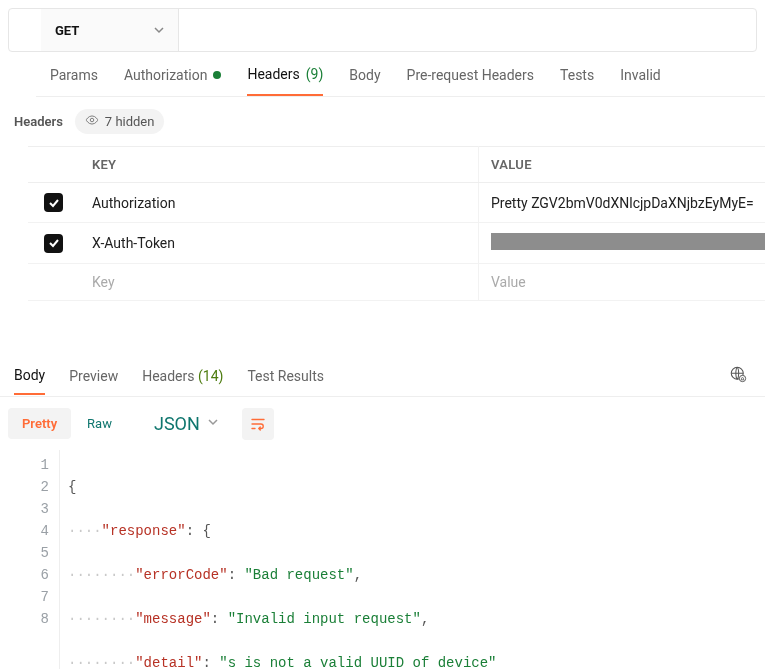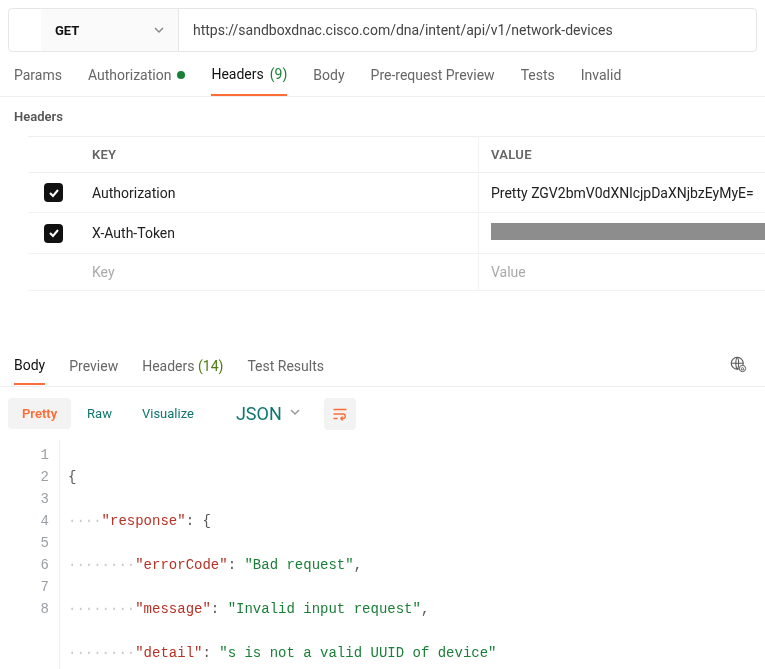--- a/index.html
+++ b/index.html
@@ -15,21 +15,21 @@
   
   .req-bar { display: flex; height: 44px; border: 1px solid #e6e6e6; margin: 8px 8px 0 8px; border-radius:4px;padding-left:32px; }
   .method {
     width: 138px; display:flex; align-items:center; justify-content:space-between;
     padding: 0 14px; border-right:1px solid #e6e6e6; font-weight:700; color:#111; background:#fafafa;
   }
   .method .chev { color:#777; }
   .url { flex:1; display:flex; align-items:center; padding:0 14px; color:#444; font-size:14px; }
 
   
-  .tabs { display:flex; gap:26px; padding: 14px 14px 0 14px; font-size:14px; color:#666; align-items:center; border-bottom:1px solid #eee; }
+  .tabs { display:flex; gap:26px; padding: 14px 14px 0 14px; font-size:14px; color:#666; align-items:center; border-bottom:1px solid #eee;margin-left:36px; }
   .tab { padding-bottom:12px; cursor:pointer; display:flex; align-items:center; gap:6px; }
   .tab.active { color:#111; border-bottom:2px solid #ff6c37; }
   .tab .count { color:#1a7f37; }
   .tab .dot { width:8px; height:8px; border-radius:50%; background:#1a7f37; display:inline-block; }
   .tab.headers-tab { color:#111; }
   .tab.headers-tab .count { color:#1a7f37; }
 
   
   .subhead { display:flex; align-items:center; gap:12px; padding:12px 14px; }
   .subhead-title { font-weight:600; color:#555; }
@@ -80,41 +80,49 @@
 
 <div class="req-bar">
   <div class="method">
     <span>GET</span>
     <span class="chev">
       <svg class="chev-svg" viewBox="0 0 10 10">
           <path d="M1 3 L5 7 L9 3" stroke="#888" stroke-width="1.5" fill="none"></path>
         </svg>
     </span>
   </div>
-  <div class="url">https://sandboxdnac.cisco.com/dna/intent/api/v1/network-devices</div>
 </div>
 
 <div class="tabs">
   <div class="tab">Params</div>
   <div class="tab">
     <span>Authorization</span>
     <span class="dot"></span>
   </div>
   <div class="tab headers-tab active">
     <span>Headers</span>
     <span class="count">(9)</span>
   </div>
   <div class="tab">Body</div>
-  <div class="tab">Pre-request Preview</div>
+  <div class="tab">Pre-request Headers</div>
   <div class="tab">Tests</div>
   <div class="tab">Invalid</div>
 </div>
 
 <div class="subhead">
   <span class="subhead-title">Headers</span>
+  <span class="hidden-pill">
+    <span>
+      <svg width="14" height="14" viewBox="0 0 24 24" fill="none">
+          <path d="M2 12s3.5-7 10-7 10 7 10 7-3.5 7-10 7S2 12 2 12z" stroke="#777" stroke-width="1.6"></path>
+          <circle cx="12" cy="12" r="3" stroke="#777" stroke-width="1.6"></circle>
+        </svg>
+    </span>
+    <span>7 hidden</span>
+  </span>
 </div>
 
 <table class="htable">
   <thead>
     <tr>
       <th class="cb-cell"></th>
       <th class="kcol">KEY</th>
       <th class="vcol">VALUE</th>
     </tr>
   </thead>
@@ -166,21 +174,20 @@
         <circle cx="18" cy="18" r="4.2" fill="#fff" stroke="#555" stroke-width="1.3"></circle>
         <path d="M16.6 18.2a1.4 1.4 0 0 1 2.8 0v1.6h-2.8v-1.6z" stroke="#555" stroke-width="1.1" fill="none"></path>
       </svg>
   </div>
 </div>
 
 <div class="view-row">
   <div class="view-group">
     <div class="vbtn active">Pretty</div>
     <div class="vbtn">Raw</div>
-    <div class="vbtn">Visualize</div>
   </div>
   <div class="fmt-select">
     <span>JSON</span>
     <span class="chev">
       <svg class="chev-svg" viewBox="0 0 10 10">
           <path d="M1 3 L5 7 L9 3" stroke="#999" stroke-width="1.5" fill="none"></path>
         </svg>
     </span>
   </div>
   <div class="wrap-btn">

